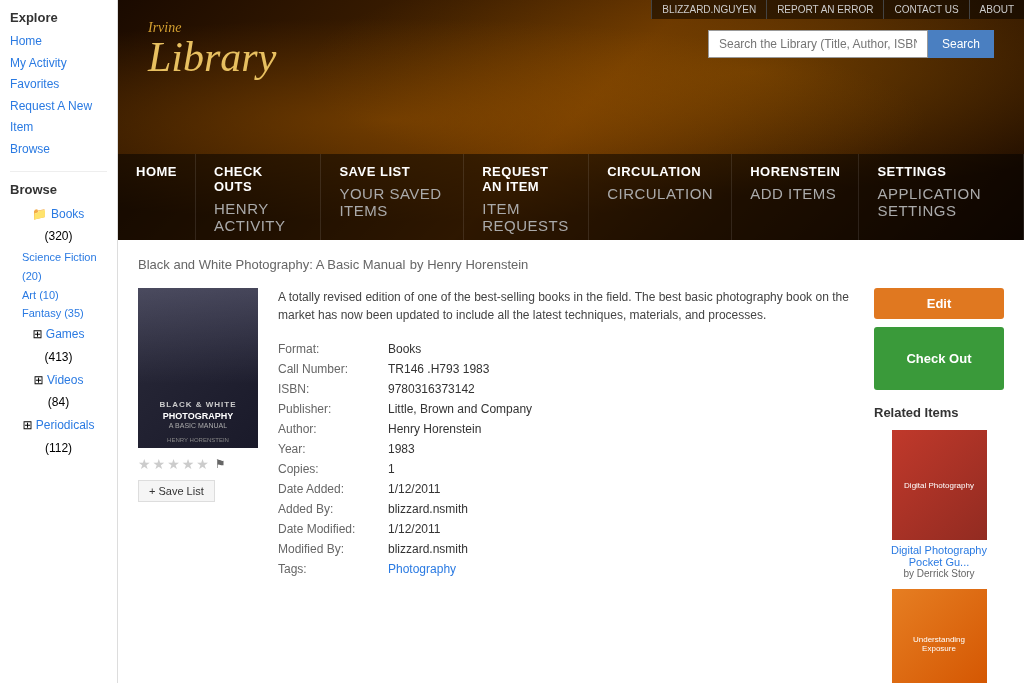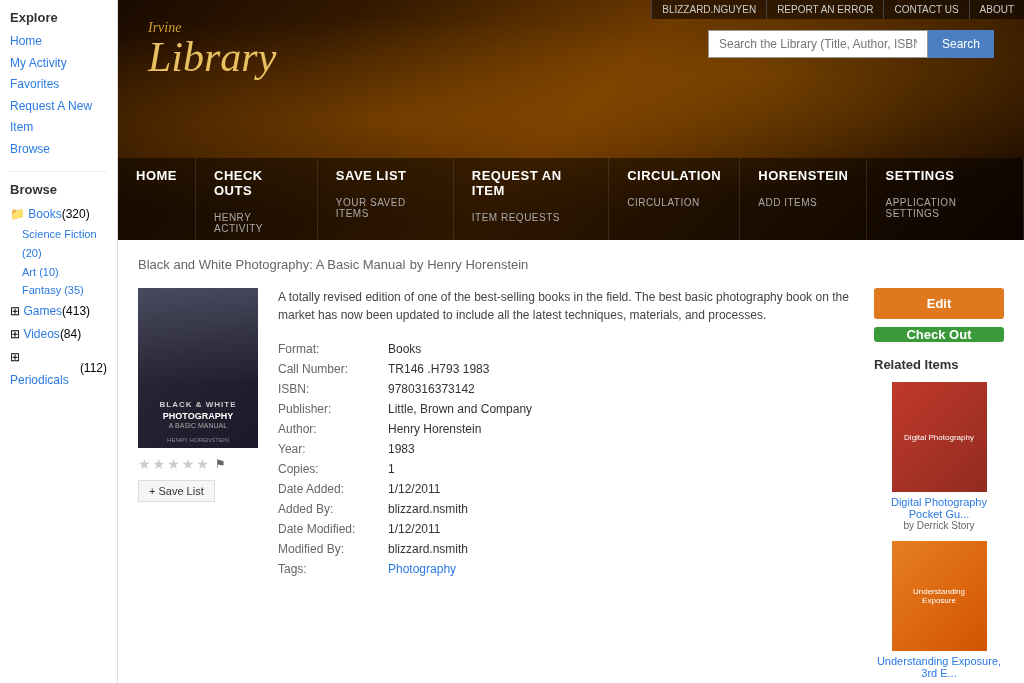--- a/index.html
+++ b/index.html
@@ -30,20 +30,21 @@
       line-height: 1.8;
       cursor: pointer;
     }
     #sidebar .separator { margin: 10px 0; border-top: 1px solid #eee; }
     #sidebar .browse-item {
       display: flex;
       justify-content: flex-start;
       align-items: center;
       line-height: 1.9;
       font-size: 12px;
+      flex-direction: column;
     }
     #sidebar .browse-item a { color: #2a7ae2; text-decoration: none; }
     #sidebar .browse-cat {
       padding-left: 12px;
     }
     #sidebar .browse-cat a {
       color: #2a7ae2;
       text-decoration: none;
       font-size: 11px;
       display: block;
@@ -253,23 +254,23 @@
       border-right: 1px solid rgba(255,255,255,0.1);
     }
     .nav-item .nav-main {
       color: #fff;
       font-size: 13px;
       font-weight: bold;
       letter-spacing: 0.5px;
     }
     .nav-item .nav-sub {
       color: #aaa;
-      font-size: 10px;
+      font-size: 15px;
       letter-spacing: 0.5px;
-      margin-top: 14px;
+      margin-top: 6px;
     }
 
     
     #book-detail {
       position: absolute;
       left: 0; top: 240px;
       width: 906px;
       background: #fff;
       padding: 15px 20px;
       min-height: 443px;
@@ -373,21 +374,21 @@
       border-radius: 3px;
       font-weight: bold;
       text-align: center;
     }
     .btn-checkout {
       display: block;
       width: 100%;
       background: #3a9a3a;
       color: #fff;
       border: none;
-      padding: 0;
+      padding: 24px;
       font-size: 13px;
       cursor: pointer;
       border-radius: 3px;
       font-weight: bold;
     }
     .related-title {
       font-size: 13px;
       font-weight: bold;
       color: #333;
       margin-top: 15px;

